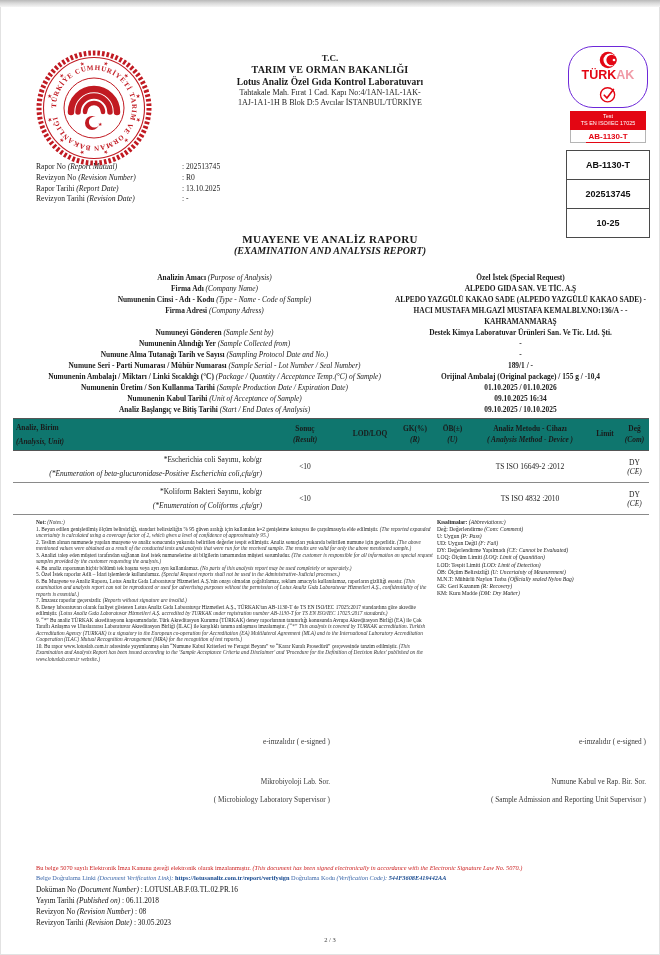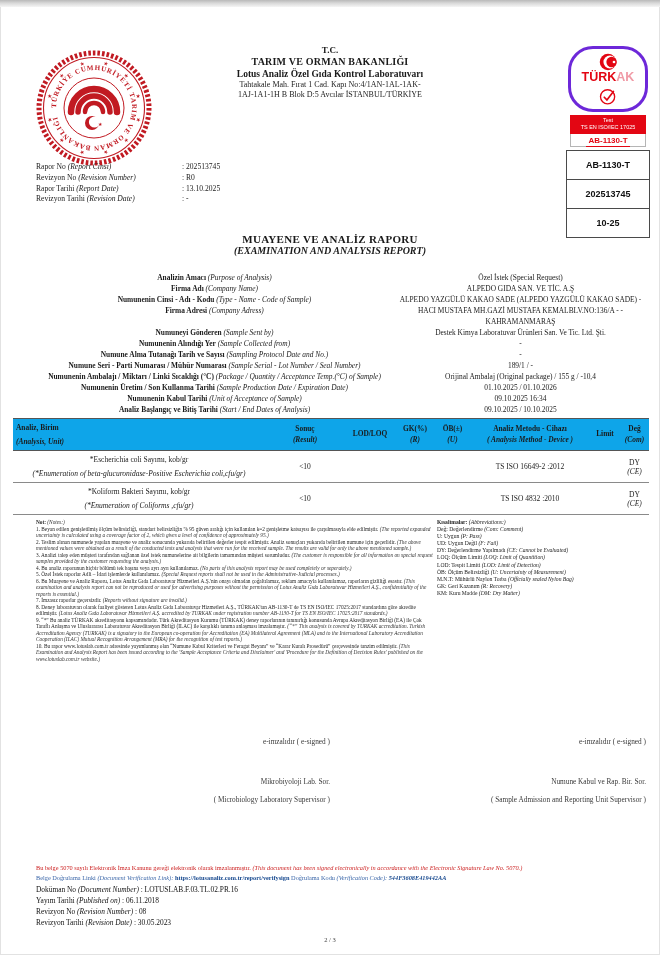--- a/index.html
+++ b/index.html
@@ -6,29 +6,29 @@
   html,body { background:#ececec; }
   body { font-family:"Liberation Serif", serif; }
   .page { position:relative; width:660px; height:955px; margin:0 auto; background:#fff;
           color:#1a1a1a; overflow:hidden; box-shadow:inset 0 0 0 1px #e2e2e2; }
   .scan-top { position:absolute; top:0; left:0; right:0; height:7px;
               background:linear-gradient(180deg,#b9b9b9 0%,#d9d9d9 45%,#f5f5f5 100%); }
   .b { font-weight:bold; } .i { font-style:italic; }
 
   
   .seal { position:absolute; left:34px; top:46px; width:120px; height:124px; }
-  .head-center { position:absolute; left:160px; width:340px; top:45px; text-align:center; }
+  .head-center { position:absolute; left:160px; width:340px; top:53px; text-align:center; }
   .hc-tc { font-size:9px; font-weight:bold; }
   .hc-ministry { font-size:10px; font-weight:bold; margin-top:1px; letter-spacing:.2px; }
   .hc-lab { font-size:9.5px; font-weight:bold; margin-top:2px; }
   .hc-addr { font-size:8px; margin-top:1px; line-height:1.3; color:#222; }
 
   .turkak-wrap { position:absolute; right:12px; top:46px; width:80px; text-align:center;
                  font-family:"Liberation Sans", sans-serif; }
-  .tk-logo { border:3px solid #6d28d9; border-radius:25px; width:80px; margin:0 auto;
+  .tk-logo { border:1px solid #6d28d9; border-radius:25px; width:80px; margin:0 auto;
              padding:4px 2px 3px; background:#fff; }
   .tk-crescent { width:18px; height:18px; margin:0 auto; display:block; }
   .tk-name { font-size:12.5px; font-weight:bold; color:#e30613; line-height:1.1; }
   .tk-ak { color:#f09aa6; }
   .tk-check { width:20px; height:20px; margin:1px auto 0; display:block; }
   .tk-band { background:#e30613; color:#fff; width:76px; margin:3px auto 0; font-size:5.5px;
              line-height:1.35; padding:2px 0; }
   .tk-cert { width:76px; margin:0 auto; border:1px solid #b5b5b5; border-top:none;
              font-size:8px; font-weight:bold; color:#e30613; padding:2px 0 1px; background:#fff; }
   .tk-cert span { border-bottom:1.5px solid #e30613; padding:0 2px 1px; }
@@ -46,30 +46,30 @@
 
   
   .title { position:absolute; left:0; right:0; top:233px; text-align:center; }
   .title-tr { font-size:11px; font-weight:bold; letter-spacing:.3px; }
   .title-en { font-size:10px; font-weight:bold; font-style:italic; }
 
   
   .details { position:absolute; left:36px; top:272px; width:612px; font-size:7.4px; line-height:11px; }
   .d-row { display:flex;text-align:center; }
   .d-label { flex:0 0 357px; white-space:nowrap; }
-  .d-value { flex:1; font-weight:normal; }
+  .d-value { flex:1; font-weight:bold; }
 
   
   .rtable { position:absolute; left:13px; top:418px; width:636px; border-collapse:collapse;
             font-size:7.5px; }
   .rtable th, .rtable td { padding:2px 3px; vertical-align:middle; }
-  .rtable thead tr { background:#0ea5e9; }
+  .rtable thead tr { background:#0f766e; }
   .rtable thead th { border-top:1px solid #555; border-bottom:1px solid #555; font-size:7.4px; line-height:1.4; }
   .rtable td { border-bottom:1px solid #8a8a8a; text-align:center; }
-  .rtable .col-name { text-align:center; line-height:13.5px; }
+  .rtable .col-name { text-align:right; line-height:13.5px; }
   .rtable thead .col-name { text-align:left; }
   .rtable .hdr-en { font-style:italic; }
   .rtable .cell-en { font-style:italic; }
 
   
   .notes { position:absolute; left:36px; top:519px; width:398px; font-size:5.3px;
            line-height:6.5px; color:#1e1e1e; }
   .notes .i { color:#333; }
   .note { margin:0; }
   .abbrs { position:absolute; left:437px; top:519px; width:212px; font-size:5.6px; line-height:7.1px; }
@@ -164,21 +164,21 @@
 
   <div class="acc-box">
     <div class="acc-cell">AB-1130-T</div>
     <div class="acc-cell">202513745</div>
     <div class="acc-cell">10-25</div>
   </div>
 
   <div class="meta">
 
       <div class="m-row">
-        <div class="m-label"><span>Rapor No</span> <span class="i">(Report Cinsi)</span></div>
+        <div class="m-label"><span>Rapor No</span> <span class="i">(Report Mutual)</span></div>
         <div class="m-value">: 202513745</div>
       </div>
 
       <div class="m-row">
         <div class="m-label"><span>Revizyon No</span> <span class="i">(Revision Number)</span></div>
         <div class="m-value">: R0</div>
       </div>
 
       <div class="m-row">
         <div class="m-label"><span>Rapor Tarihi</span> <span class="i">(Report Date)</span></div>

